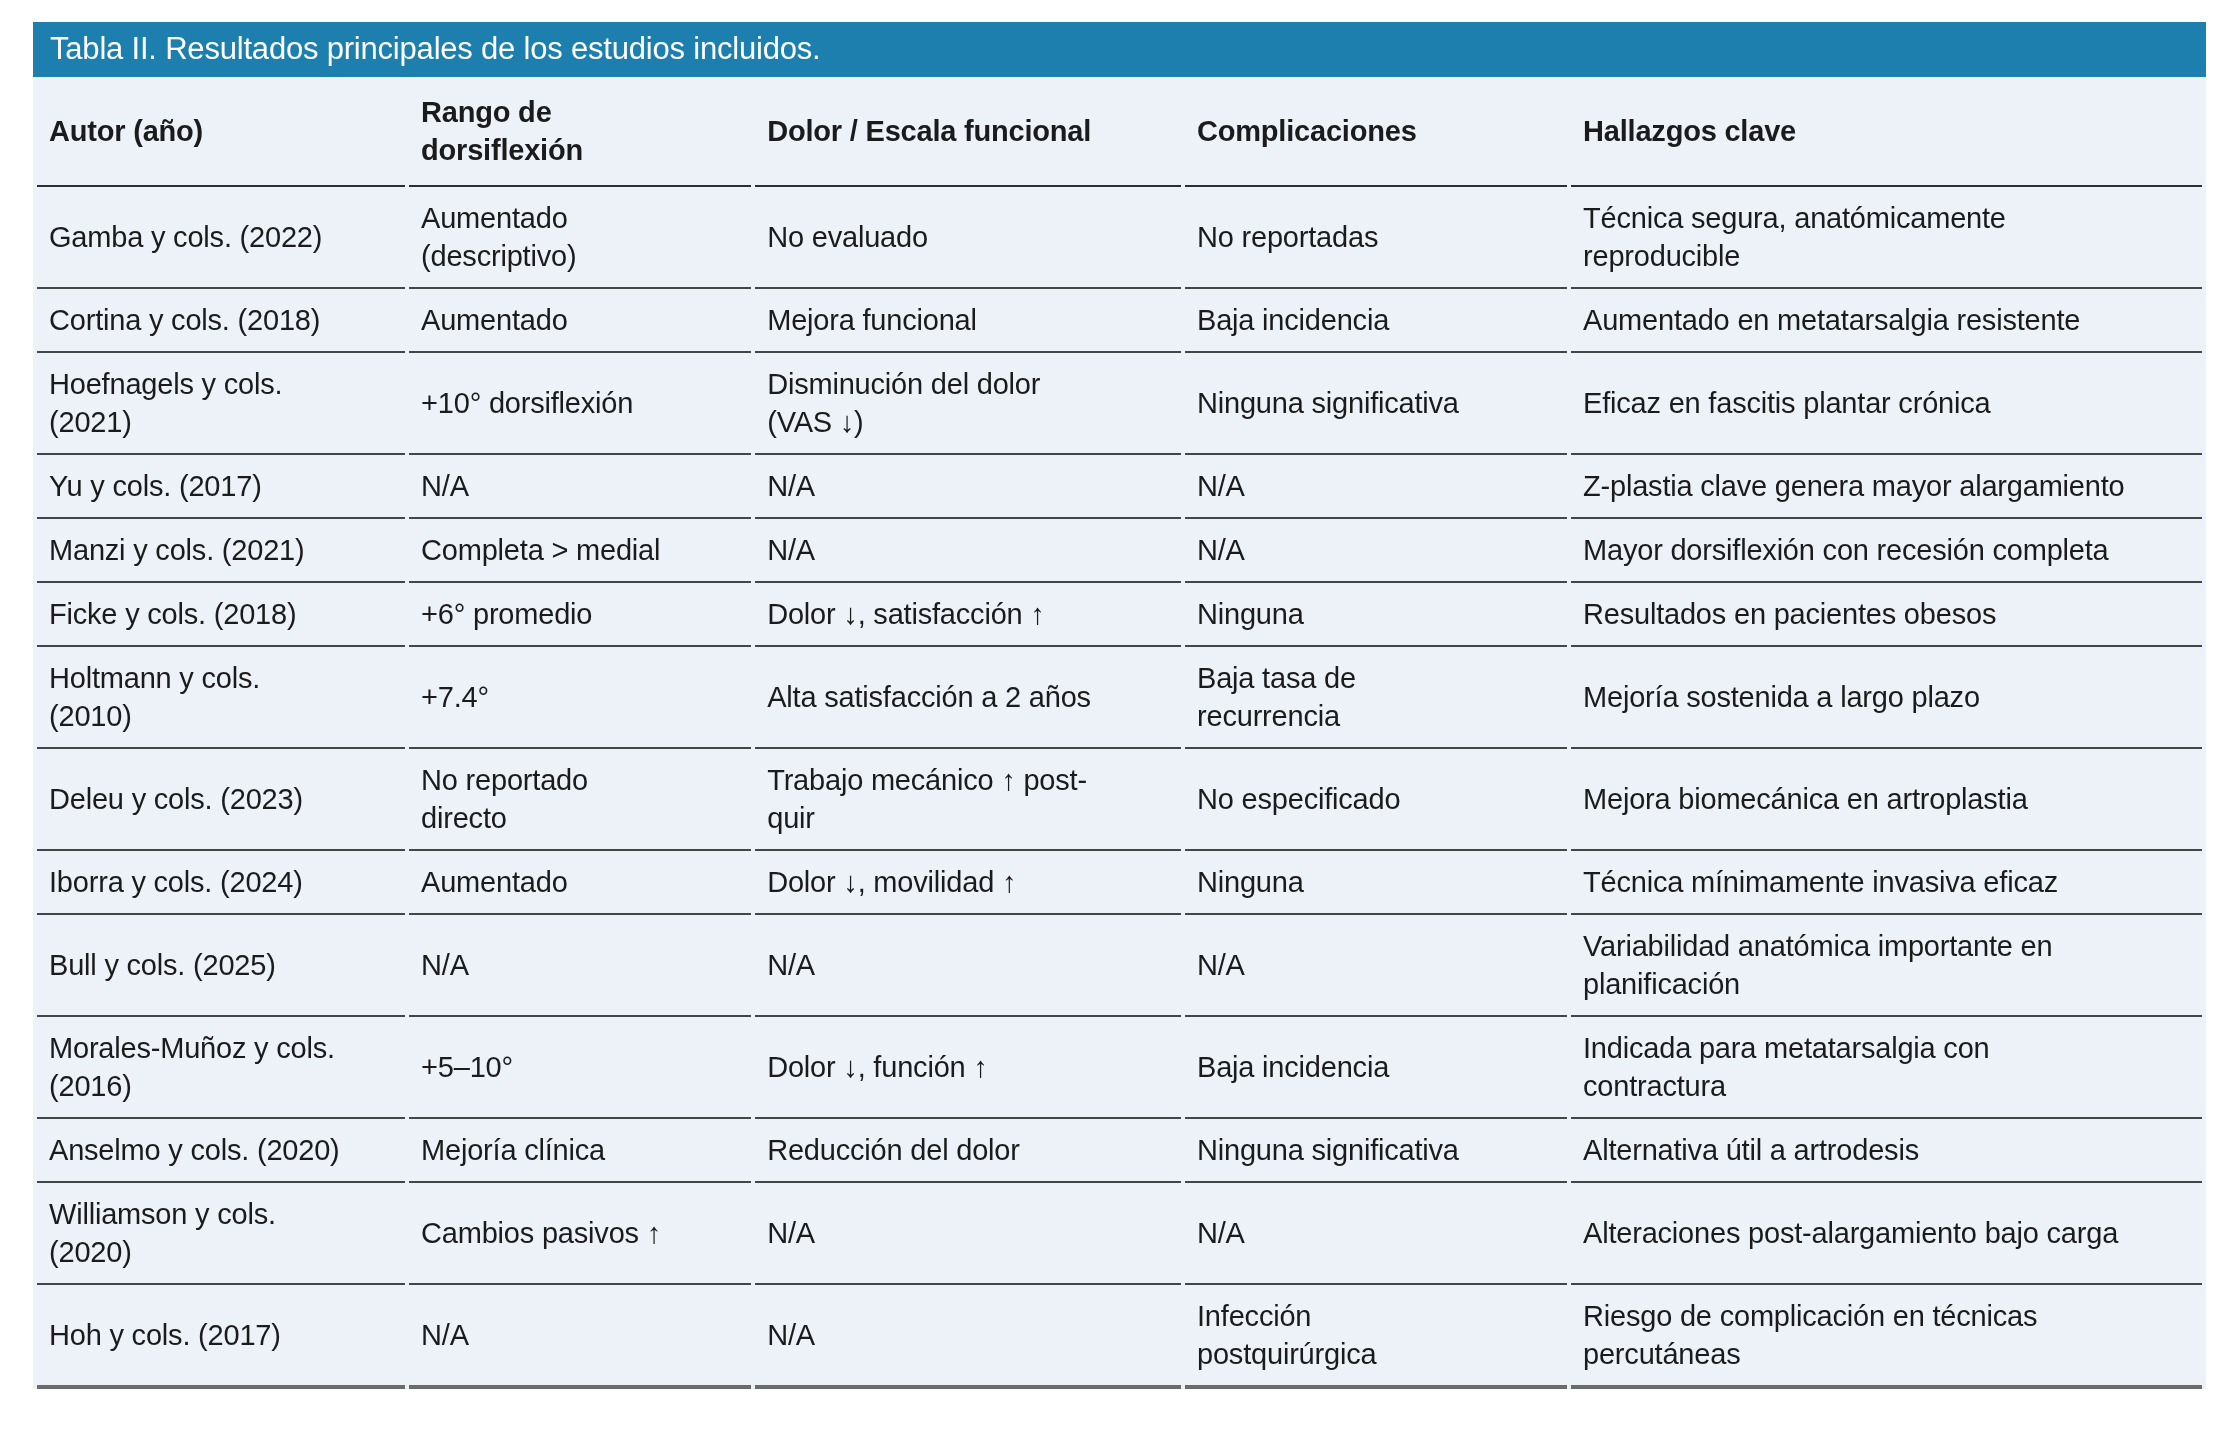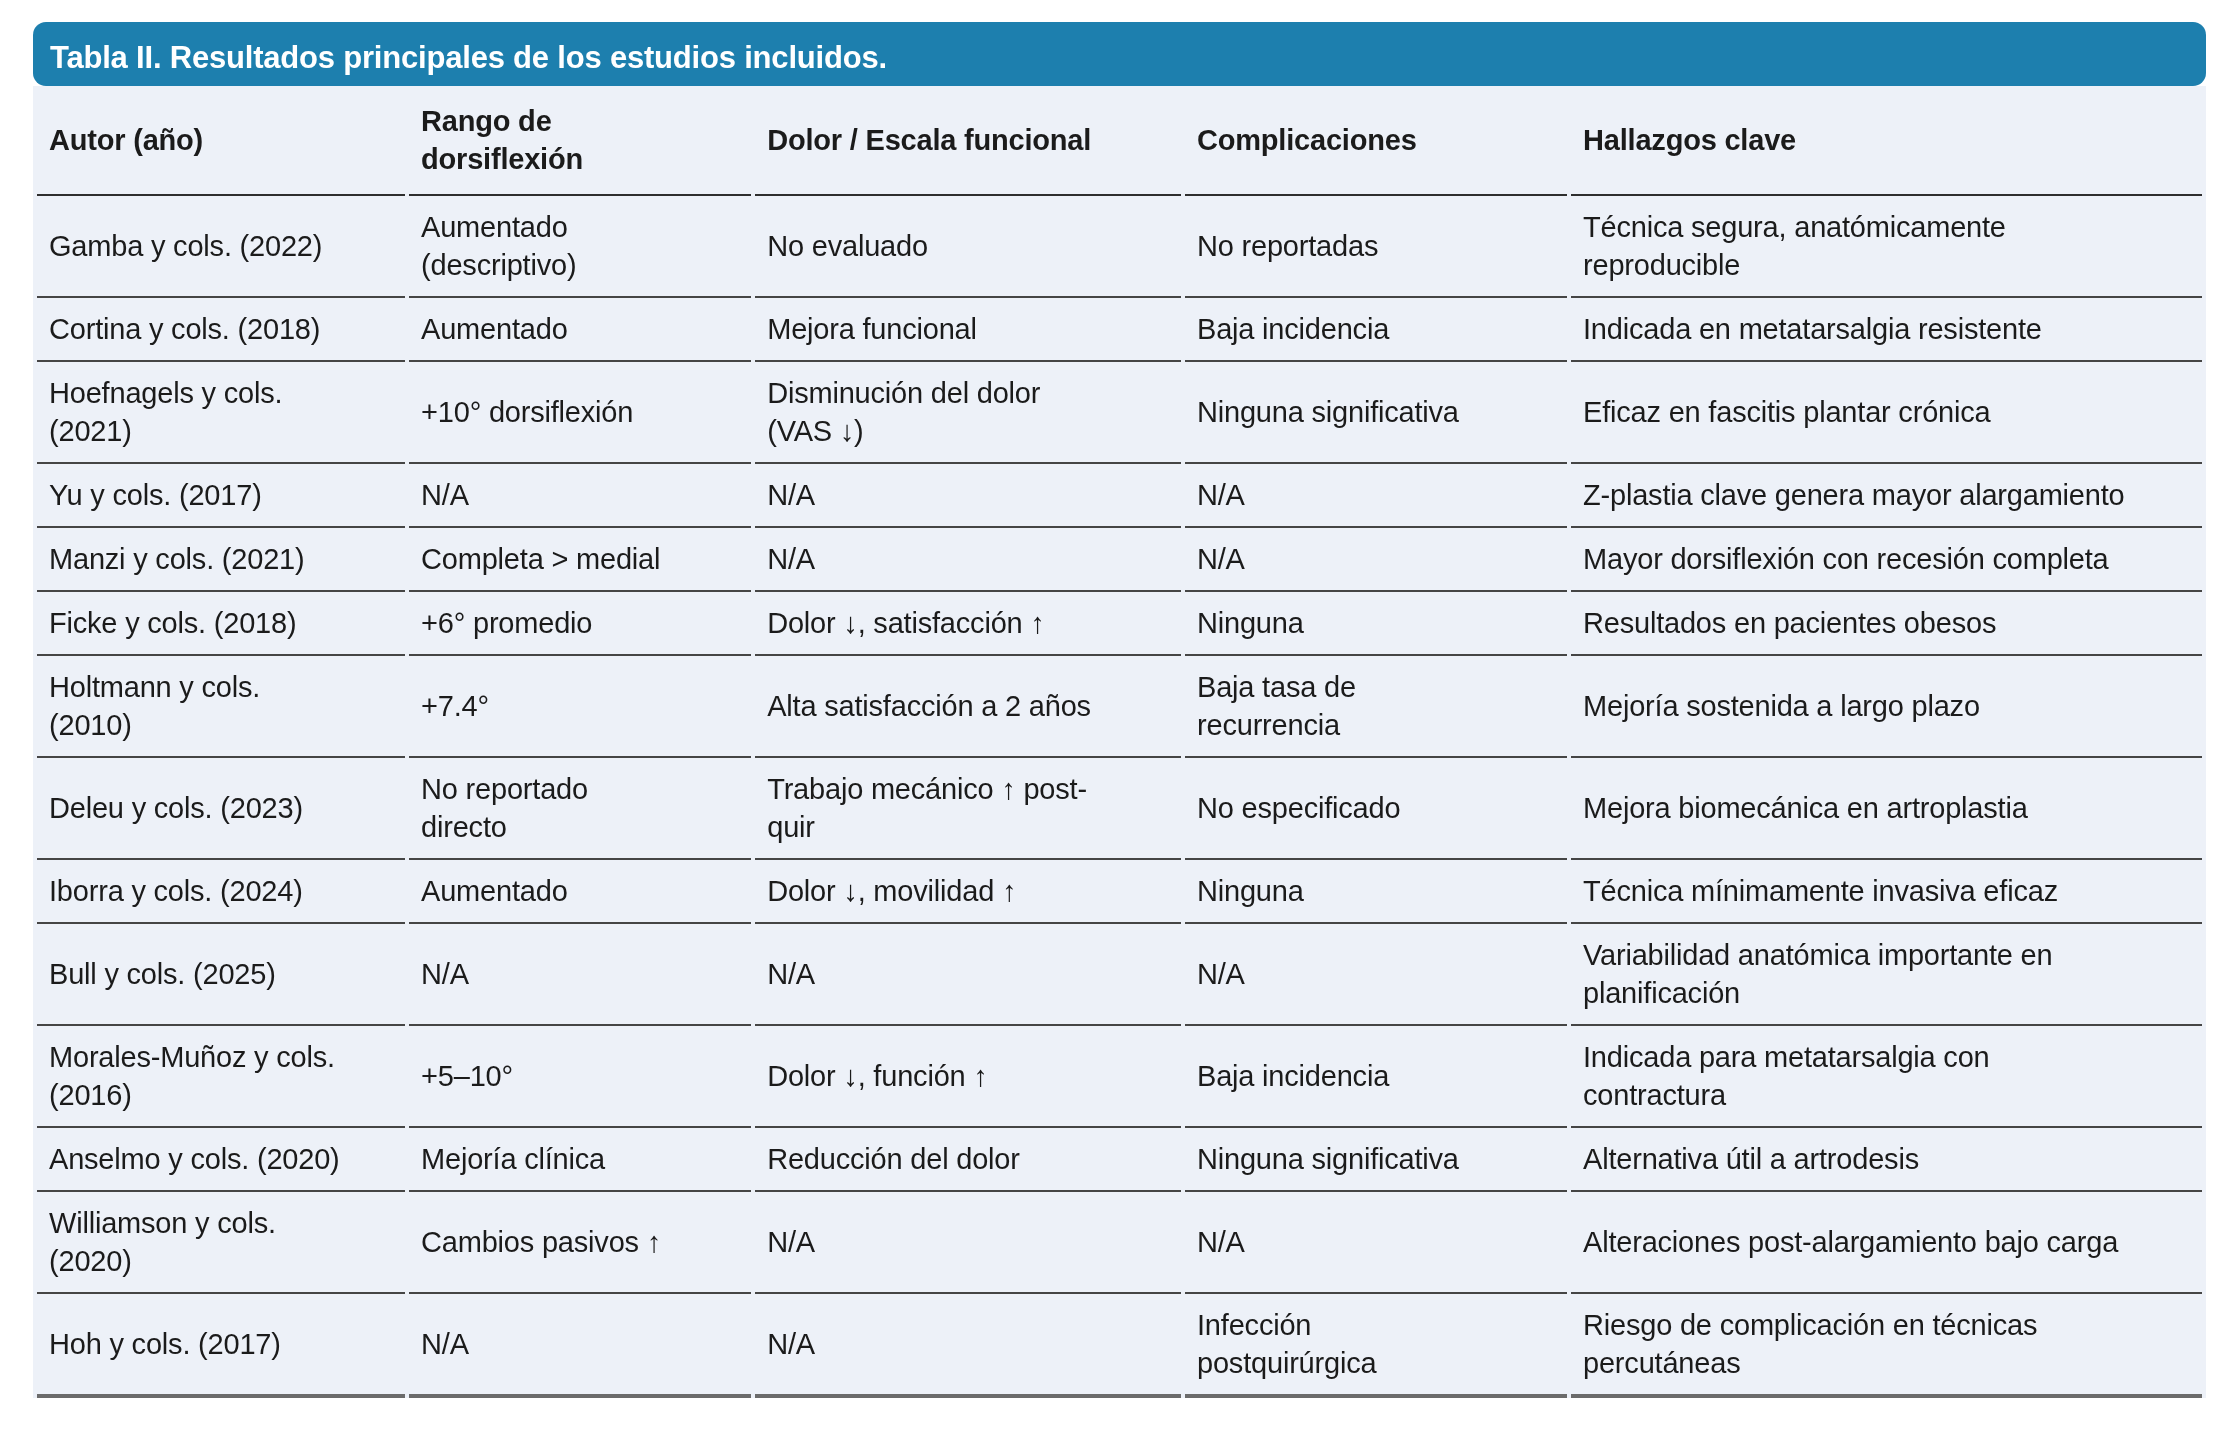--- a/index.html
+++ b/index.html
@@ -13,25 +13,24 @@
     width: 2238px;
     height: 1448px;
     background: #ffffff;
     box-sizing: border-box;
     padding: 22px 32px 0 33px;
   }
   .title-bar {
     background: #1d7fae;
     color: #ffffff;
     font-size: 31px;
-    font-weight: bold;
-    padding: 18px 17px 10px 17px;
+    font-weight: normal;
+    padding: 9px 17px 10px 17px;
     letter-spacing: -0.2px;
     box-sizing: border-box;
-    border-radius: 13px;
   }
   table.results {
     width: 100%;
     border-collapse: separate;
     border-spacing: 4px 0;
     background: #edf1f8;
     table-layout: fixed;
   }
   th, td {
     text-align: left;
@@ -88,21 +87,21 @@
           <td class="col2">No evaluado</td>
           <td class="col3">No reportadas</td>
           <td class="col4">Técnica segura, anatómicamente
 reproducible</td>
         </tr>
         <tr>
           <td class="col0">Cortina y cols. (2018)</td>
           <td class="col1">Aumentado</td>
           <td class="col2">Mejora funcional</td>
           <td class="col3">Baja incidencia</td>
-          <td class="col4">Indicada en metatarsalgia resistente</td>
+          <td class="col4">Aumentado en metatarsalgia resistente</td>
         </tr>
         <tr>
           <td class="col0">Hoefnagels y cols.
 (2021)</td>
           <td class="col1">+10° dorsiflexión</td>
           <td class="col2">Disminución del dolor
 (VAS ↓)</td>
           <td class="col3">Ninguna significativa</td>
           <td class="col4">Eficaz en fascitis plantar crónica</td>
         </tr>

